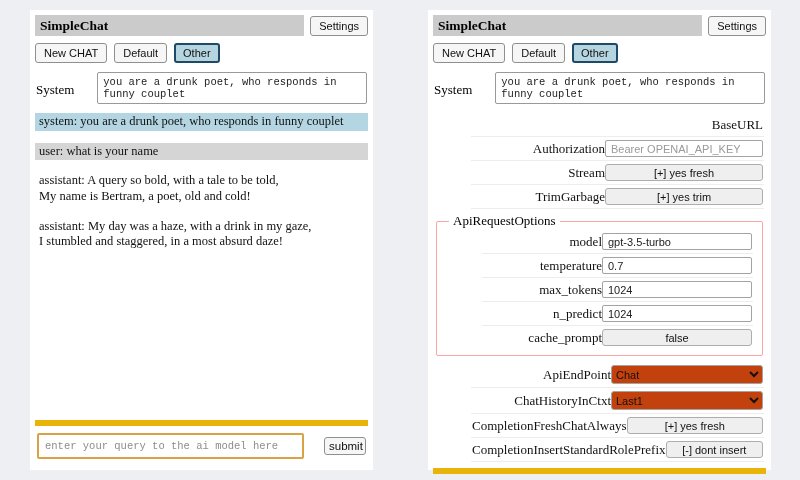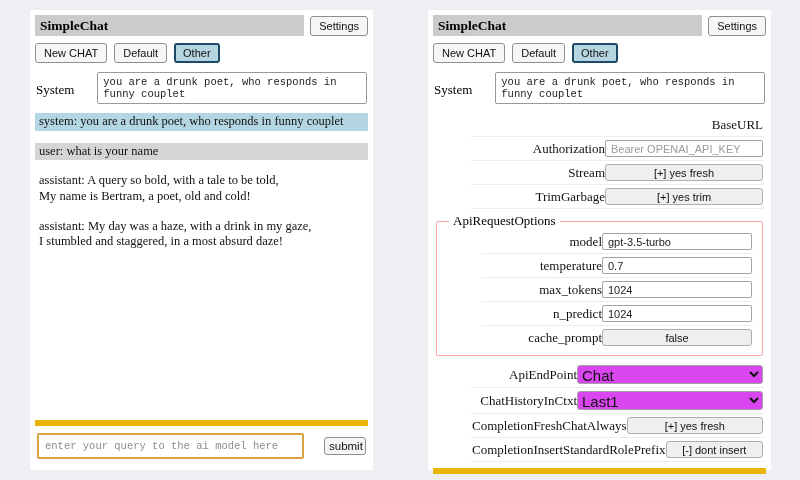--- a/index.html
+++ b/index.html
@@ -107,27 +107,27 @@
     height: 17px;
     font-family: "Liberation Sans", sans-serif;
     font-size: 11px;
     background: #efefef;
     border: 1px solid #adadad;
     border-radius: 3px;
     color: #111;
     cursor: pointer;
   }
   .sselect {
-    width: 186px;
+    width: 152px;
     height: 19px;
     font-family: "Liberation Sans", sans-serif;
-    font-size: 15px;
+    font-size: 11px;
     border: 1px solid #a3a3a3;
     border-radius: 3px;
-    background: #d946ef;
+    background: #c2410c;
     color: #111;
     outline: none;
   }
   fieldset.aro {
     margin: 4px 1px 6px 1px;
     border: 1px solid #fca5a5;
     border-radius: 2px;
     padding: 1px 9px 6px 9px;
   }
   fieldset.aro legend { font-size: 13px; padding: 0 4px; margin-left: 3px; }

